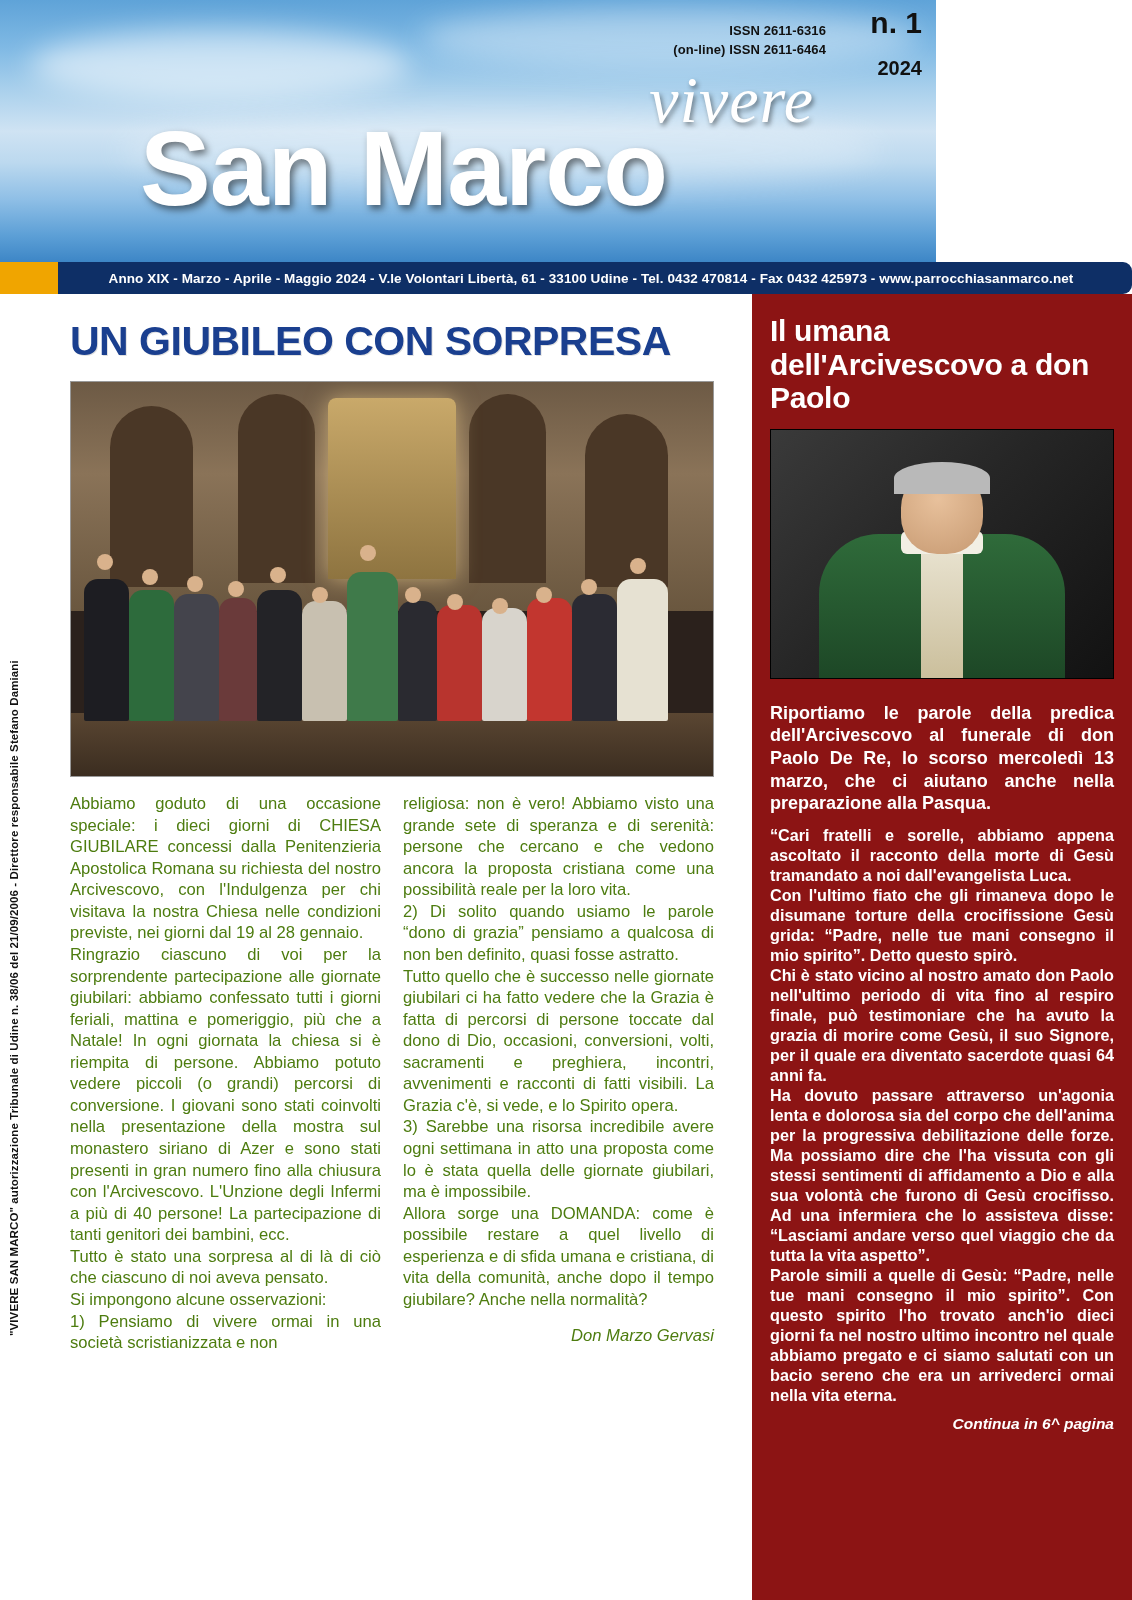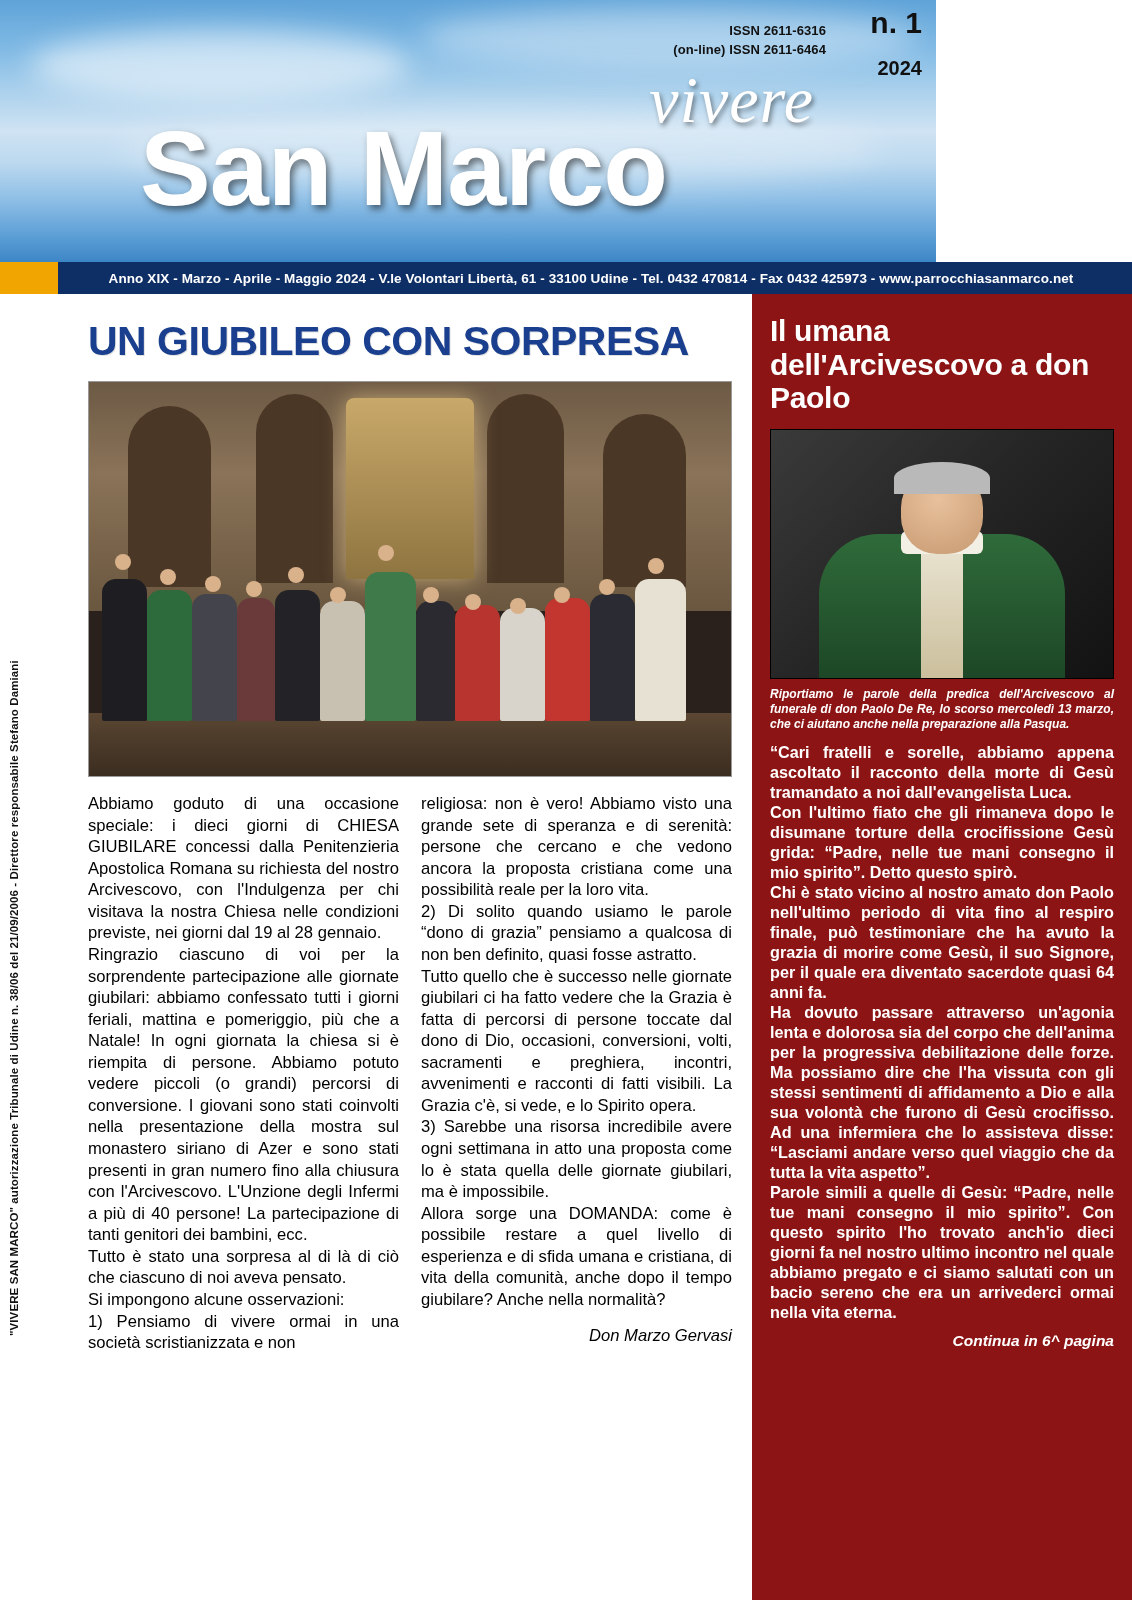--- a/index.html
+++ b/index.html
@@ -81,20 +81,21 @@
   }
 
   
   .strip {
     position: absolute;
     left: 0; top: 262px;
     width: 1132px; height: 32px;
     background: #0e2f66;
     display: flex;
     align-items: center;
+    border-radius: 9px;
   }
   .strip .orange {
     width: 58px; height: 32px; background: #f0a500;
     flex: none;
   }
   .strip .striptext {
     flex: 1;
     text-align: center;
     color: #ffffff;
     font-size: 13.5px;
@@ -122,21 +123,21 @@
     font-size: 11.5px;
     font-weight: bold;
     color: #111;
     white-space: nowrap;
     letter-spacing: .1px;
   }
 
   
   .main {
     position: absolute;
-    left: 60px;
+    left: 42px;
     top: 18px;
     width: 700px;
   }
   .headline {
     font-size: 41px;
     font-weight: bold;
     color: #1a3f8f;
     letter-spacing: -.5px;
     margin: 6px 0 16px 28px;
     text-shadow: 1px 1px 0 rgba(0,0,0,.12);
@@ -184,21 +185,21 @@
     gap: 22px;
     margin-top: 16px;
     margin-left: 28px;
     width: 644px;
   }
   .col {
     width: 311px;
     font-size: 16.6px;
     line-height: 1.30;
     text-align: justify;
-    color: #000000;
+    color: #4d7c0f;
     hyphens: auto;
   }
   .col p { margin: 0; }
   .signature {
     margin-top: 14px;
     text-align: right;
     font-style: italic;
     font-size: 16.6px;
   }
 
@@ -248,25 +249,24 @@
   .sbp-head {
     position:absolute; left:38%; top:16%; width:24%; height:34%;
     background: radial-gradient(circle at 45% 35%, #e8c19c, #c79a72);
     border-radius: 46% 46% 44% 44%;
   }
   .sbp-hair {
     position:absolute; left:36%; top:13%; width:28%; height:13%;
     background:#b9b9b9; border-radius: 50% 50% 0 0;
   }
   .sb-lead {
-    font-style: italic;
-    font-weight: bold;
-    font-size: 12px;
+    font-weight: bold;
+    font-size: 18px;
     line-height: 1.26;
-    margin-top: 8px;
+    margin-top: 23px;
     text-align: justify;
   }
   .sb-body {
     font-weight: bold;
     font-size: 16.2px;
     line-height: 1.235;
     margin-top: 10px;
     text-align: justify;
   }
   .sb-cont {

